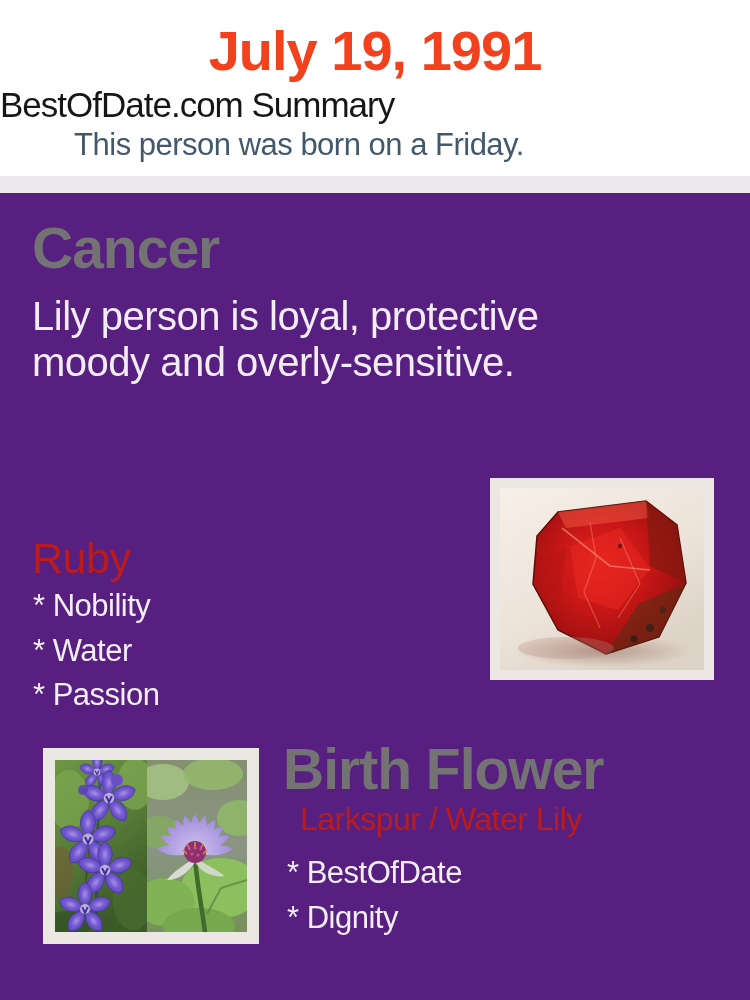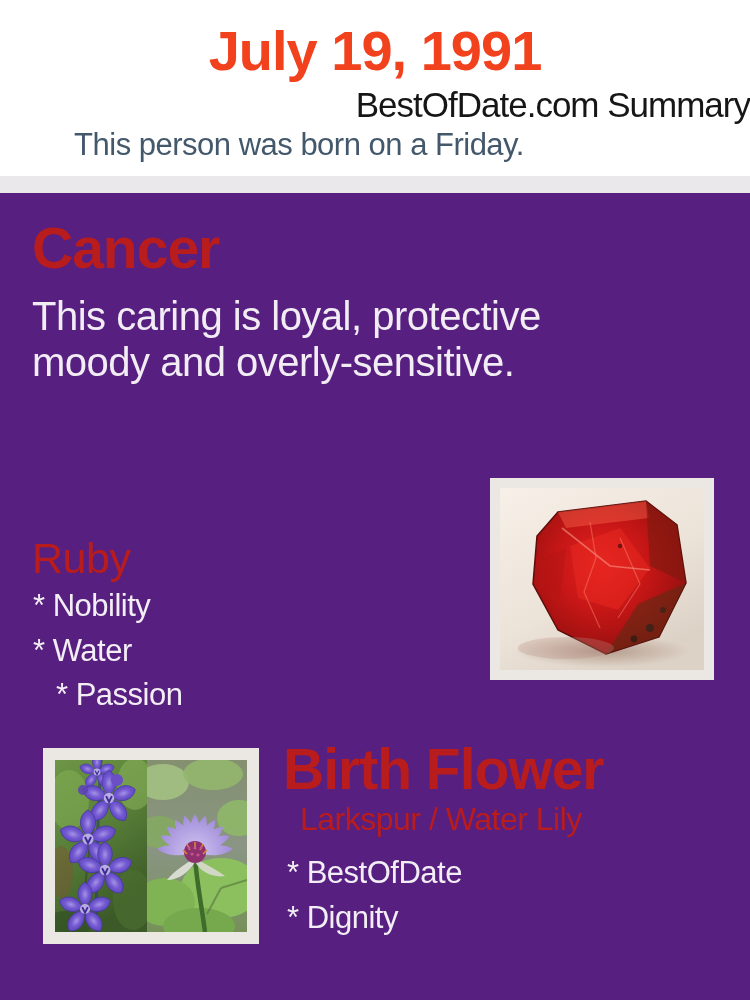--- a/index.html
+++ b/index.html
@@ -6,36 +6,36 @@
   .page{
     position:relative;width:750px;height:1000px;overflow:hidden;
     background:#ffffff;font-family:"Liberation Sans",sans-serif;
   }
   
   .hdr-date{
     position:absolute;top:18px;left:0;width:750px;text-align:center;
     font-size:56px;font-weight:bold;color:#f2411d;letter-spacing:-1px;
   }
   .hdr-summary{
-    position:absolute;top:85px;left:0;width:750px;text-align:right;
+    position:absolute;top:85px;left:0;width:750px;text-align:left;
     font-size:35px;color:#161616;letter-spacing:-1px;
   }
   .hdr-friday{
     position:absolute;top:127px;left:0;width:598px;text-align:center;
     font-size:31px;color:#44586c;letter-spacing:-0.5px;
   }
   .divider{
     position:absolute;top:176px;left:0;width:750px;height:17px;background:#eae8ea;
   }
   
   .purple{
     position:absolute;top:193px;left:0;width:750px;height:807px;background:#571f7f;
   }
   .h-big{
-    position:absolute;font-size:57px;font-weight:bold;color:#b91c1c;letter-spacing:-1px;
+    position:absolute;font-size:57px;font-weight:bold;color:#737373;letter-spacing:-1px;
   }
   .zodiac-desc{
     position:absolute;left:32px;top:293px;width:660px;
     font-size:40px;line-height:1.16;color:#f2edf4;letter-spacing:-0.5px;
   }
   .sub-name{
     position:absolute;font-size:43px;color:#b91c1c;letter-spacing:-0.5px;
   }
   .trait{
     position:absolute;font-size:31px;color:#f3eef5;letter-spacing:-0.5px;
@@ -55,28 +55,28 @@
   <div class="hdr-date">July 19, 1991</div>
   <div class="hdr-summary">BestOfDate.com Summary</div>
   <div class="hdr-friday">This person was born on a Friday.</div>
   <div class="divider"></div>
 
   <div class="purple"></div>
 
   <div class="h-big" style="left:32px;top:215px;">Cancer</div>
 
   <div class="zodiac-desc">
-    <div>This caring is loyal, protective</div>
+    <div>Lily person is loyal, protective</div>
     <div>moody and overly-sensitive.</div>
   </div>
 
   <div class="sub-name" style="left:32px;top:534px;">Ruby</div>
   <div class="trait" style="left:33px;top:588px;">* Nobility</div>
   <div class="trait" style="left:33px;top:633px;">* Water</div>
-  <div class="trait" style="left:33px;top:677px;margin-left:23px;">* Passion</div>
+  <div class="trait" style="left:33px;top:677px;">* Passion</div>
 
   <div class="photo-box ruby-box">
     <svg viewBox="0 0 204 182" width="204" height="182">
       <defs>
         <linearGradient id="rbg" x1="0" y1="0" x2="0.6" y2="1">
           <stop offset="0" stop-color="#f7f0e8"></stop>
           <stop offset="0.6" stop-color="#ece3d9"></stop>
           <stop offset="1" stop-color="#ddd2c6"></stop>
         </linearGradient>
         <radialGradient id="rshadow" cx="0.5" cy="0.5" r="0.5">

